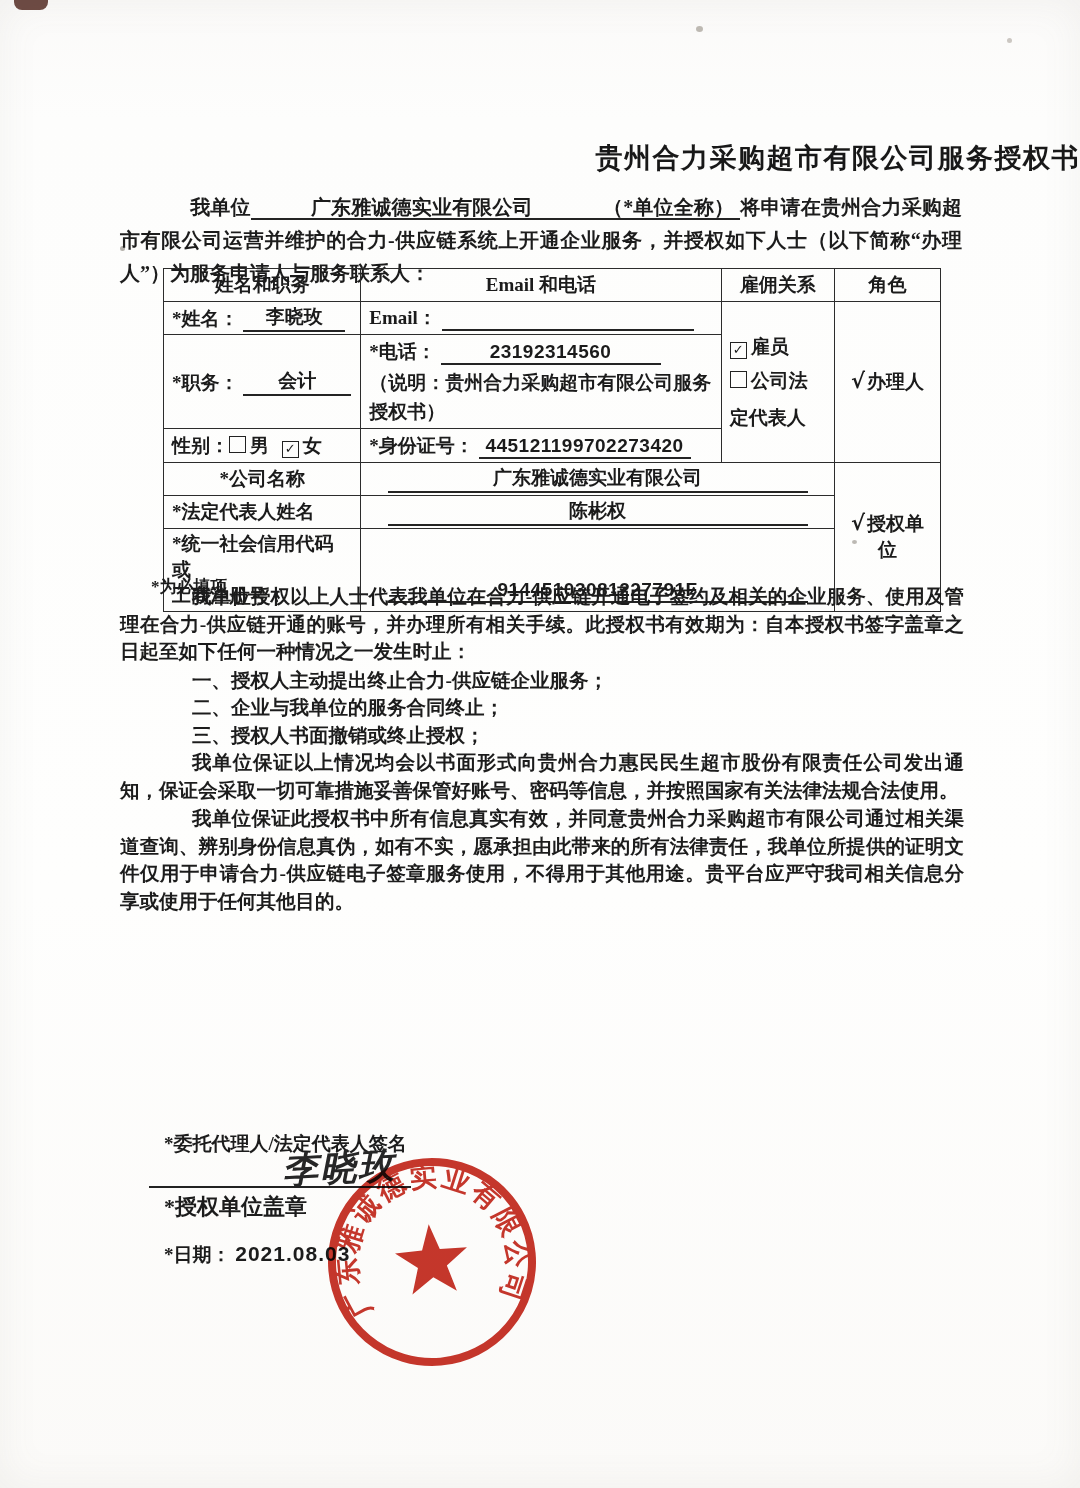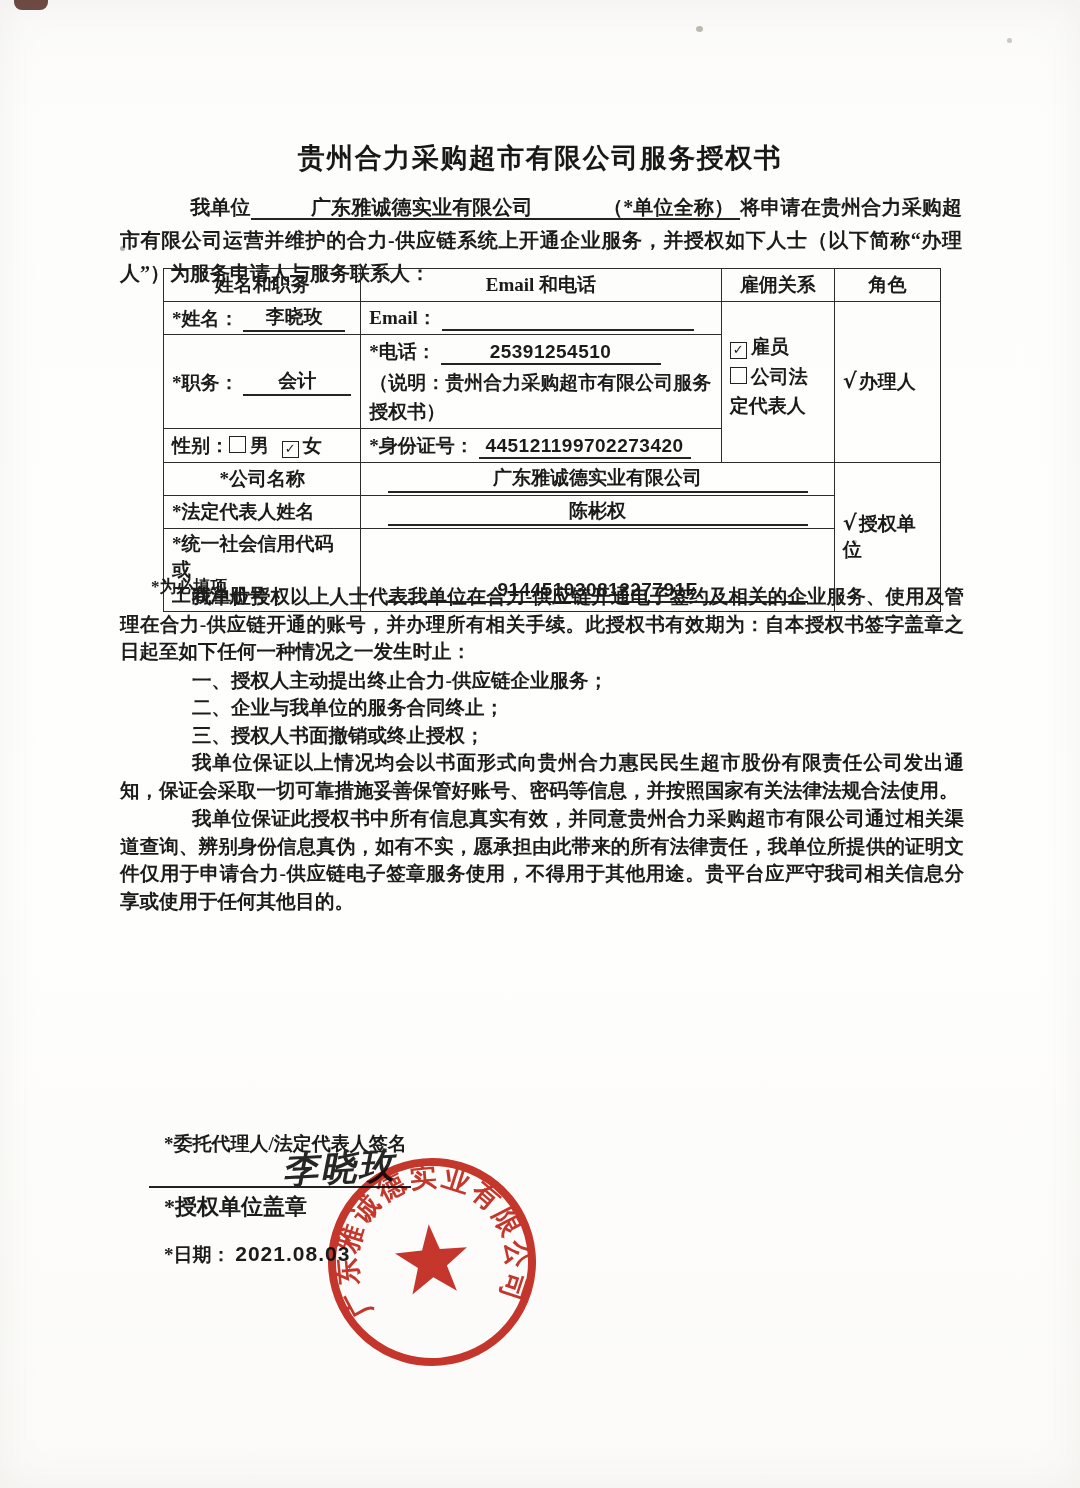--- a/index.html
+++ b/index.html
@@ -16,21 +16,21 @@
   }
   
   .speck{position:absolute;border-radius:50%;}
   .speck.s1{left:14px;top:0;width:34px;height:10px;background:#4a1f17;opacity:.8;border-radius:0 0 8px 8px;}
   .speck.s2{left:696px;top:26px;width:7px;height:6px;background:#8a8378;opacity:.55;}
   .speck.s3{left:1007px;top:38px;width:5px;height:5px;background:#9b948a;opacity:.5;}
   .speck.s4{left:120px;top:246px;width:5px;height:5px;background:#6b655c;opacity:.5;}
   .speck.s5{left:852px;top:540px;width:5px;height:4px;background:#7a7469;opacity:.5;}
 
   .title{
-    position:absolute;top:140px;left:0;width:1080px;text-align:center;
+    position:absolute;top:140px;left:0;width:1080px;text-align:right;
     font-size:27px;font-weight:700;letter-spacing:1.5px;color:#181818;
   }
   .intro{
     position:absolute;top:191px;left:120px;width:842px;
     font-size:20px;line-height:33px;text-align:justify;font-weight:600;
   }
   .intro .indent{display:inline-block;width:70px;}
   .blank-line{
     border-bottom:2px solid #242424;padding:0 6px;font-weight:700;
     white-space:nowrap;
@@ -55,21 +55,21 @@
   }
   .num{font-family:"Liberation Sans","DejaVu Sans",sans-serif;font-weight:700;letter-spacing:.5px;}
   .cb{
     display:inline-block;width:15px;height:15px;border:1.8px solid #222;
     line-height:13px;text-align:center;font-size:13px;
     font-family:"DejaVu Sans",sans-serif;vertical-align:-1px;margin-right:4px;
     font-weight:700;
   }
   .cbrow{display:block;line-height:30px;}
   .tick{font-family:"DejaVu Sans",sans-serif;font-weight:700;font-size:21px;margin-right:2px;}
-  .role-cell{text-align:left;font-weight:700;}
+  .role-cell{text-align:center;font-weight:700;}
   .note{font-weight:600;}
 
   .footnote{
     position:absolute;top:559px;left:151px;font-size:17px;font-weight:600;margin-top:16px;
   }
 
   .bodytext{
     position:absolute;top:583px;left:120px;width:844px;
     font-size:19.5px;line-height:27.5px;text-align:justify;font-weight:600;
   }
@@ -128,35 +128,35 @@
       <td>
         <span>*姓名：</span>
         <span class="fill" style="width:102px;">李晓玫</span>
       </td>
       <td>
         <span>Email：</span>
         <span class="fill" style="width:252px;"></span>
       </td>
       <td rowspan="3" style="vertical-align:top;padding-top:30px;">
         <span class="cbrow"><span class="cb">✓</span><span>雇员</span></span>
-        <span class="cbrow" style="line-height:29px;"><span class="cb"></span><span>公司法定代表人</span></span>
+        <span class="cbrow" style="line-height:37px;"><span class="cb"></span><span>公司法定代表人</span></span>
       </td>
       <td rowspan="3" class="role-cell">
         <span class="tick">√</span><span>办理人</span>
       </td>
     </tr>
     <tr style="height:84px;">
       <td>
         <span>*职务：</span>
         <span class="fill" style="width:108px;">会计</span>
       </td>
       <td>
         <div style="margin:2px 0 3px 0;">
           <span>*电话：</span>
-          <span class="fill num" style="width:220px;">25391254510</span>
+          <span class="fill num" style="width:220px;">23192314560</span>
         </div>
         <div class="note" style="line-height:29px;">（说明：贵州合力采购超市有限公司服务授权书）</div>
       </td>
     </tr>
     <tr style="height:34px;">
       <td>
         <span>性别：</span><span class="cb"></span><span>男</span>
         <span class="cb" style="margin-left:8px;">✓</span><span>女</span>
       </td>
       <td>

